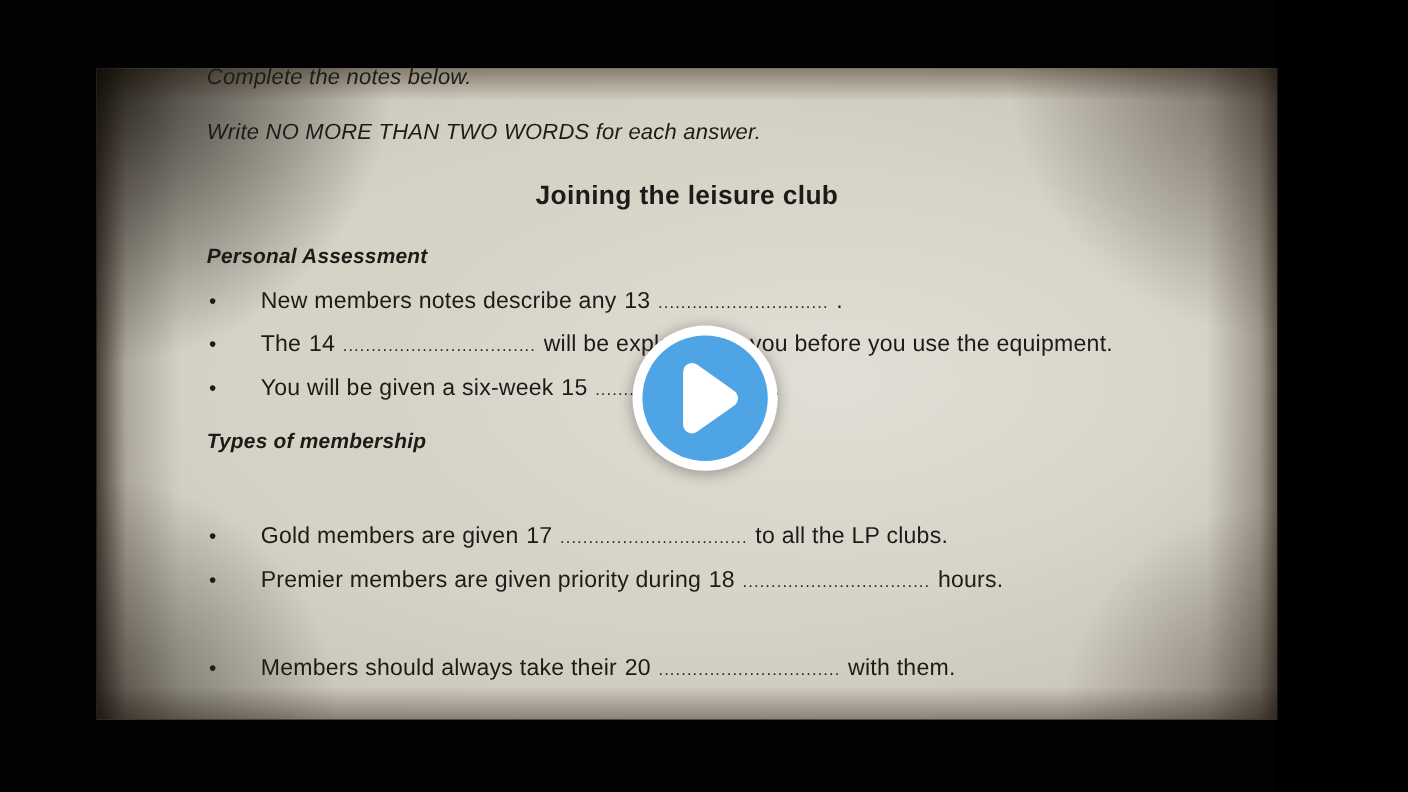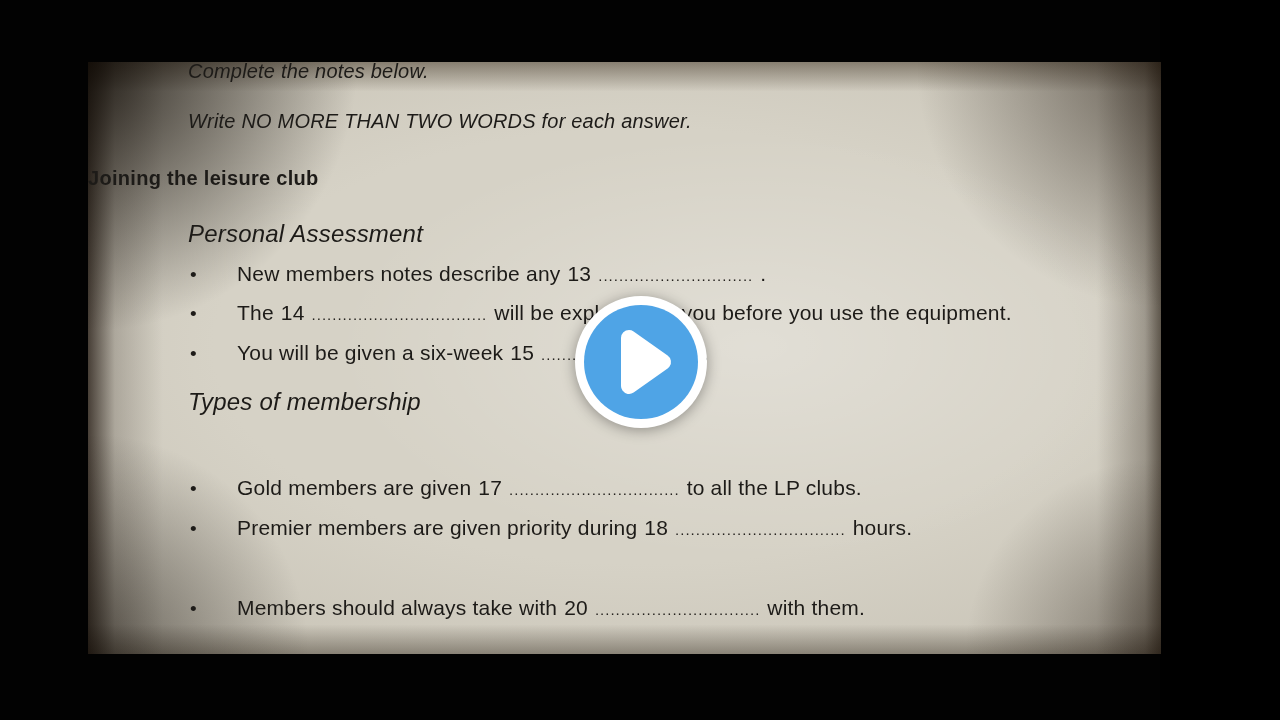--- a/index.html
+++ b/index.html
@@ -40,26 +40,26 @@
     position: absolute;
     transform: translateY(-50%);
     white-space: nowrap;
     font-size: 21px;
     letter-spacing: 0.2px;
   }
   .instr { left: 100px; font-style: italic; font-size: 20px; }
   .instr .b { font-weight: normal; }
   .doc-title {
     left: 0; width: 1073px;
-    text-align: left;
+    text-align: center;
     font-weight: bold;
-    font-size: 20px;
+    font-size: 24px;
     letter-spacing: 0.3px;
   }
-  .sec-heading { left: 100px; font-style: italic; font-size: 24px; }
+  .sec-heading { left: 100px; font-style: italic; font-size: 19px; font-weight: bold; }
   .bullet-row { left: 102px; }
   .bullet-marker {
     display: inline-block;
     width: 47px;
     font-size: 19px;
   }
   .num { font-weight: normal; margin-left: 7px; margin-right: 7px; }
   .dots {
     font-size: 15px;
     letter-spacing: 1px;
@@ -117,21 +117,21 @@
     <div class="row bullet-row" style="top:426px">
       <span class="bullet-marker">•</span><span>Gold members are given</span><span class="num">17</span><span class="dots">.................................</span><span>to all the LP clubs.</span>
     </div>
 
     <div class="row bullet-row" style="top:466px">
       <span class="bullet-marker">•</span><span>Premier members are given priority during</span><span class="num">18</span><span class="dots">.................................</span><span>hours.</span>
     </div>
 
 
     <div class="row bullet-row" style="top:546px">
-      <span class="bullet-marker">•</span><span>Members should always take with</span><span class="num">20</span><span class="dots">................................</span><span>with them.</span>
+      <span class="bullet-marker">•</span><span>Members should always take their</span><span class="num">20</span><span class="dots">................................</span><span>with them.</span>
     </div>
 
   </div>
 
   <button class="play-overlay">
     <svg width="140" height="140" viewBox="0 0 140 140">
       <circle cx="70" cy="70" r="66" fill="#ffffff"></circle>
       <circle cx="70" cy="70" r="57" fill="#4fa4e6"></circle>
       <path d="M 58 46 L 92 70 L 58 94 Z" fill="#ffffff" stroke="#ffffff" stroke-width="16" stroke-linejoin="round"></path>
     </svg>

